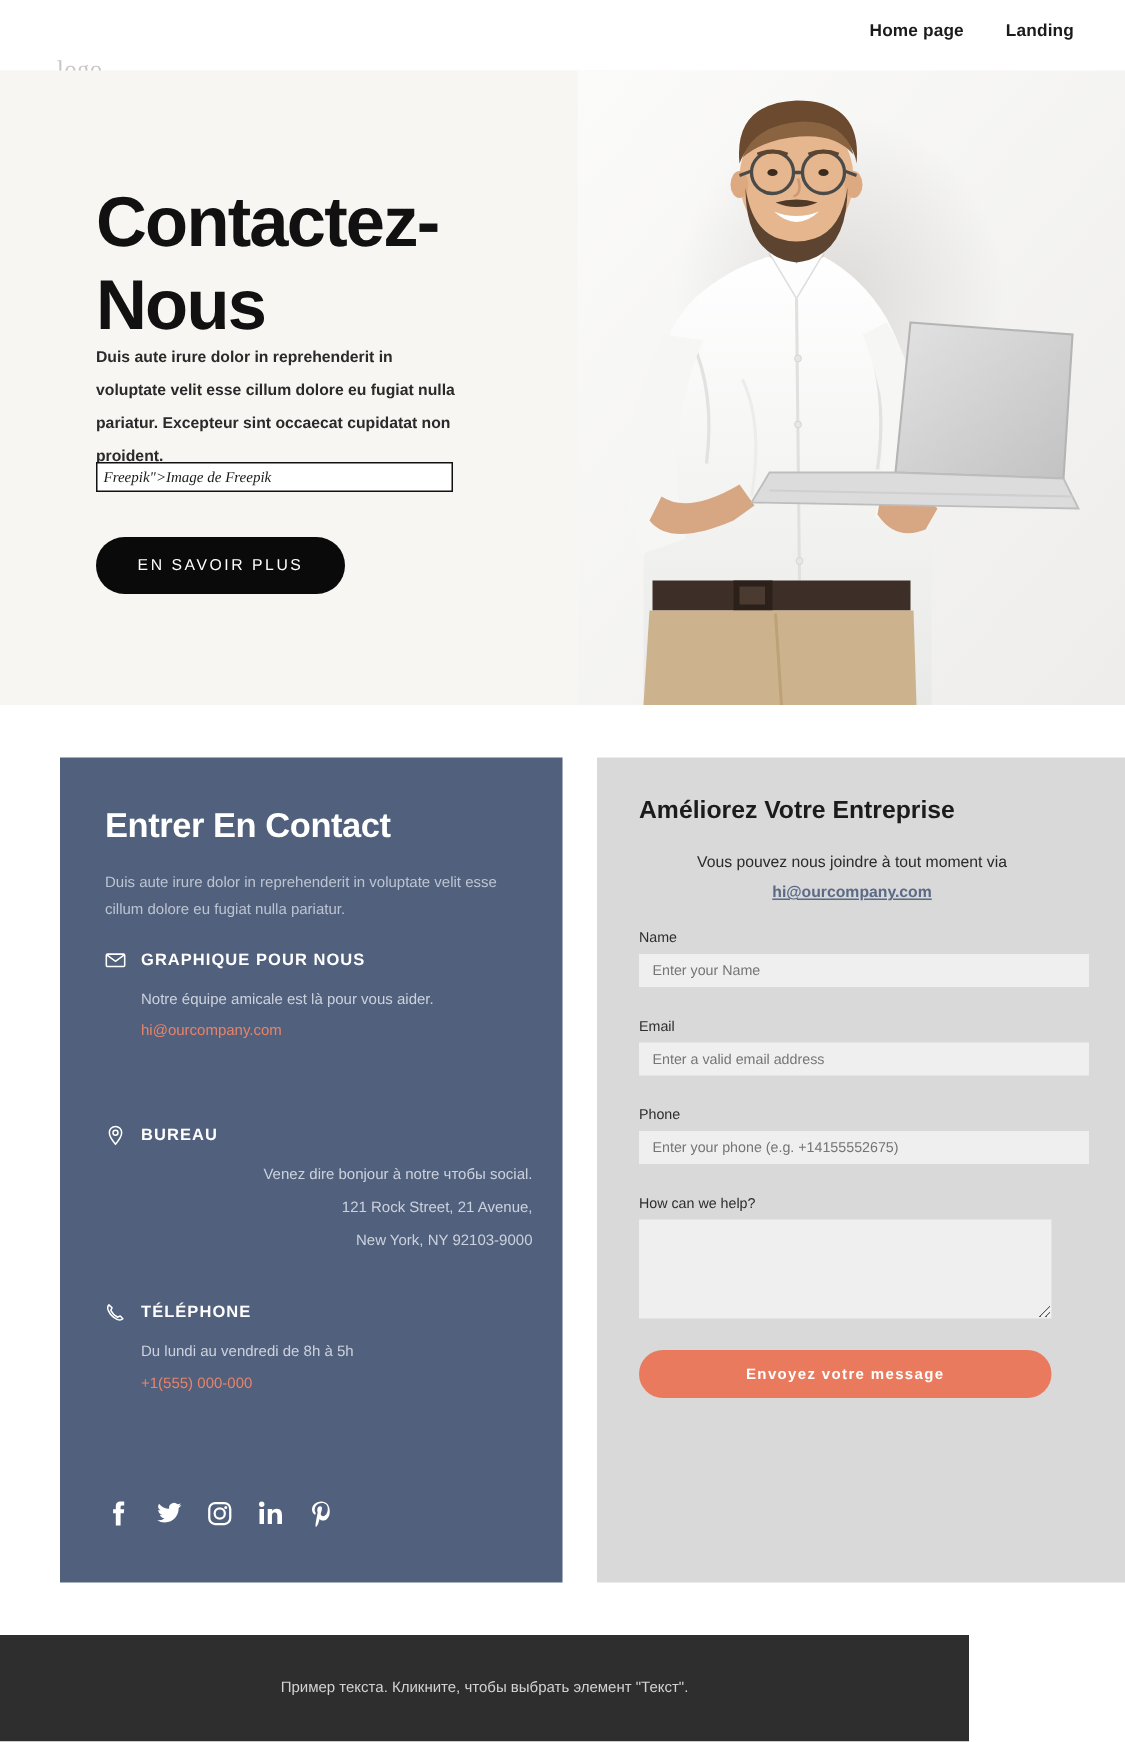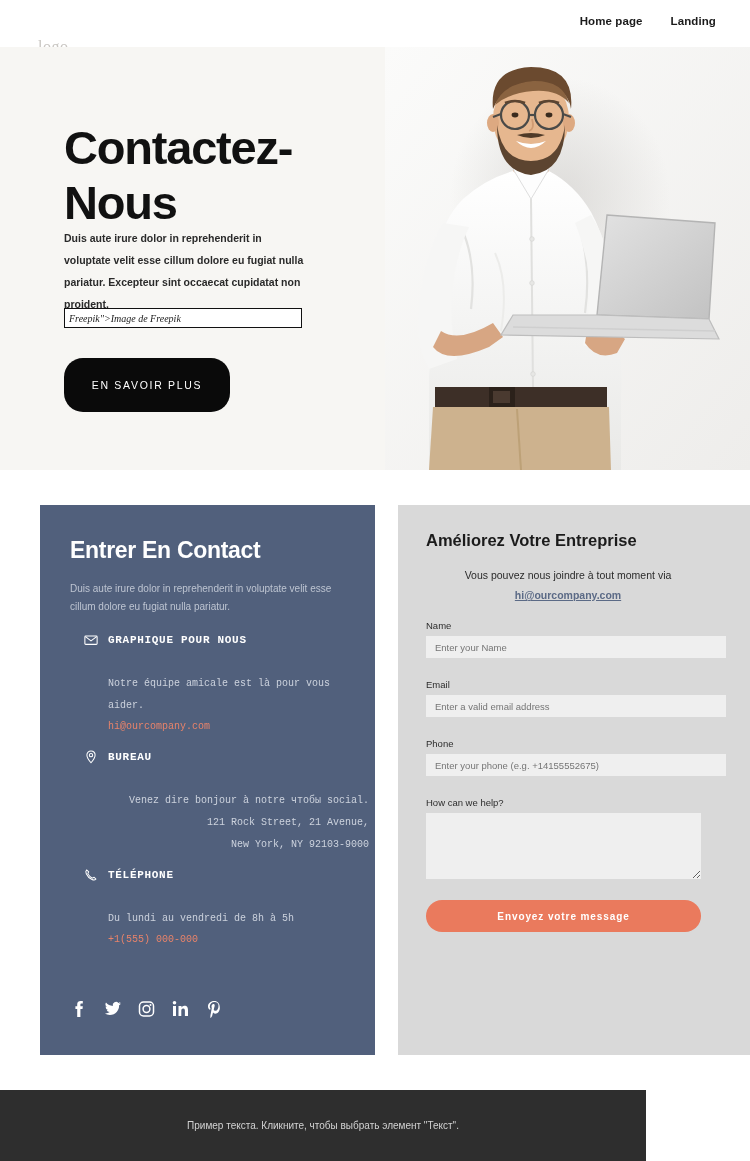--- a/index.html
+++ b/index.html
@@ -43,21 +43,21 @@
   }
   .hero-input {
     position: absolute; left: 64px; top: 261px;
     width: 238px; height: 20px;
     border: 1.5px solid #111; background: #fff;
     font-style: italic; font-size: 10px; color: #1a1a1a;
     padding: 0 4px; font-family: "Liberation Serif", serif;
   }
   .hero-btn {
     position: absolute; left: 64px; top: 311px;
-    width: 166px; height: 54px; border-radius: 19px;
+    width: 166px; height: 38px; border-radius: 19px;
     background: #0a0a0a; border: none; color: #ffffff;
     font-size: 10.5px; letter-spacing: 1.7px; cursor: pointer;
     font-family: "Liberation Sans", sans-serif;
   }
 
   
   .hero-photo {
     position: absolute; left: 385px; top: 0px; width: 365px; height: 423px;
   }
 
@@ -72,28 +72,28 @@
   }
 
   .gic-title {
     position: absolute; left: 30px; top: 32px;
     font-size: 23px; font-weight: bold; color: #ffffff; letter-spacing: -.3px;
   }
   .gic-desc {
     position: absolute; left: 30px; top: 75px; width: 280px;
     font-size: 10px; color: #bdc4d1; line-height: 18px;
   }
-  .cblock { position: absolute; left: 44px; width: 285px; font-family: Liberation Mono, monospace; }
+  .cblock { position: absolute; left: 30px; width: 285px; }
   .cblock .chead {
     display: flex; align-items: center; gap: 10px;
     font-size: 11px; font-weight: bold; color: #ffffff; letter-spacing: .7px;
   }
   .cblock .cicon { width: 14px; height: 14px; display:block; flex:none; }
   .cblock .cbody {
-    margin-left: 24px; margin-top: 26px;
+    margin-left: 24px; margin-top: 9px;
     font-size: 10px; color: #ccd2dd; line-height: 22px;
   }
   .cblock .clink {
     margin-left: 24px; display:block; margin-top: 4px;
     font-size: 10px; color: #e8836a; text-decoration: none;
   }
 
   .socials {
     position: absolute; left: 30px; top: 495px;
     display: flex; gap: 18px; align-items: center;

